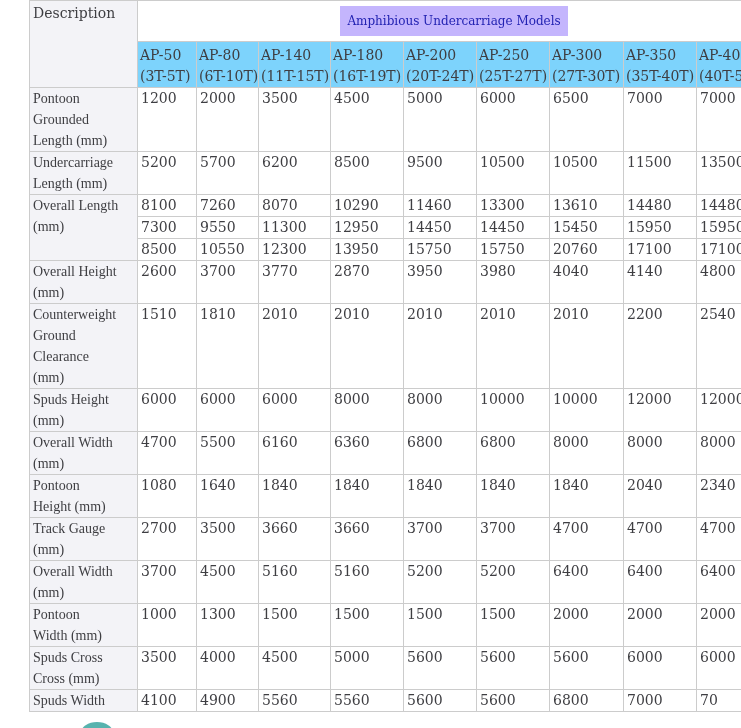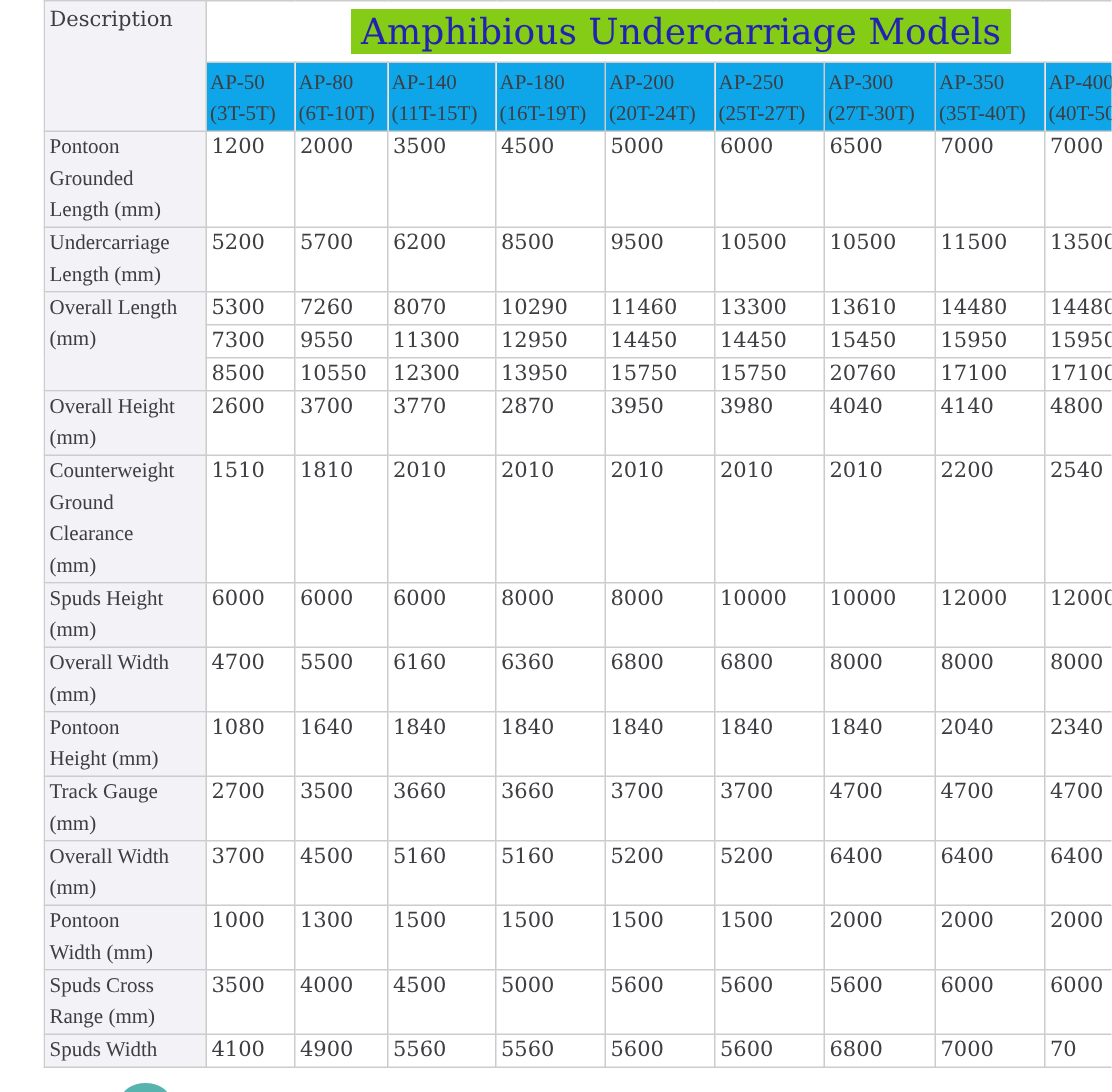--- a/index.html
+++ b/index.html
@@ -18,25 +18,25 @@
     text-align:left; vertical-align:top;
     padding:0 2px 0 3px; overflow:hidden;
   }
   td.desc-head, td.label-cell { background:#f3f3f7; }
   td.desc-head { padding-top:2px; }
   td.title-cell {
     background:#ffffff; text-align:center; vertical-align:middle;
     height:40px; padding:0;
   }
   span.title-hl {
-    display:inline-block; background:#84cc16;
-    font-size:24px; line-height:24px; padding:3px 7px;
+    display:inline-block; background:#c4b5fd;
+    font-size:12px; line-height:24px; padding:3px 7px;
     color:#2222b2;
   }
-  th.model-head { background:#0ea5e9; padding:3px 0 0 2px;font-family:Liberation Serif, serif; }
+  th.model-head { background:#7dd3fc; padding:3px 0 0 2px; }
   th.model-head span { display:block; white-space:nowrap; overflow:visible; }
   td.value-cell { background:#ffffff; white-space:nowrap; }
   td.label-cell span.lbl-line { display:block;font-family:Liberation Serif, serif; }
   .teal-artifact {
     position:absolute; left:52px; top:722px; width:32px; height:12px;
     background:#3aa6a0; border-radius:50% 50% 0 0 / 90% 90% 0 0;
     opacity:0.85;
   }
 </style>
 </head>
@@ -134,21 +134,21 @@
           <td class="value-cell">10500</td>
           <td class="value-cell">10500</td>
           <td class="value-cell">11500</td>
           <td class="value-cell">13500</td>
         </tr>
         <tr>
           <td class="label-cell" rowspan="3">
             <span class="lbl-line">Overall Length</span>
             <span class="lbl-line">(mm)</span>
           </td>
-          <td class="value-cell">5300</td>
+          <td class="value-cell">8100</td>
           <td class="value-cell">7260</td>
           <td class="value-cell">8070</td>
           <td class="value-cell">10290</td>
           <td class="value-cell">11460</td>
           <td class="value-cell">13300</td>
           <td class="value-cell">13610</td>
           <td class="value-cell">14480</td>
           <td class="value-cell">14480</td>
         </tr>
         <tr>
@@ -291,21 +291,21 @@
           <td class="value-cell">1500</td>
           <td class="value-cell">1500</td>
           <td class="value-cell">1500</td>
           <td class="value-cell">2000</td>
           <td class="value-cell">2000</td>
           <td class="value-cell">2000</td>
         </tr>
         <tr>
           <td class="label-cell" rowspan="1">
             <span class="lbl-line">Spuds Cross</span>
-            <span class="lbl-line">Range (mm)</span>
+            <span class="lbl-line">Cross (mm)</span>
           </td>
           <td class="value-cell">3500</td>
           <td class="value-cell">4000</td>
           <td class="value-cell">4500</td>
           <td class="value-cell">5000</td>
           <td class="value-cell">5600</td>
           <td class="value-cell">5600</td>
           <td class="value-cell">5600</td>
           <td class="value-cell">6000</td>
           <td class="value-cell">6000</td>

